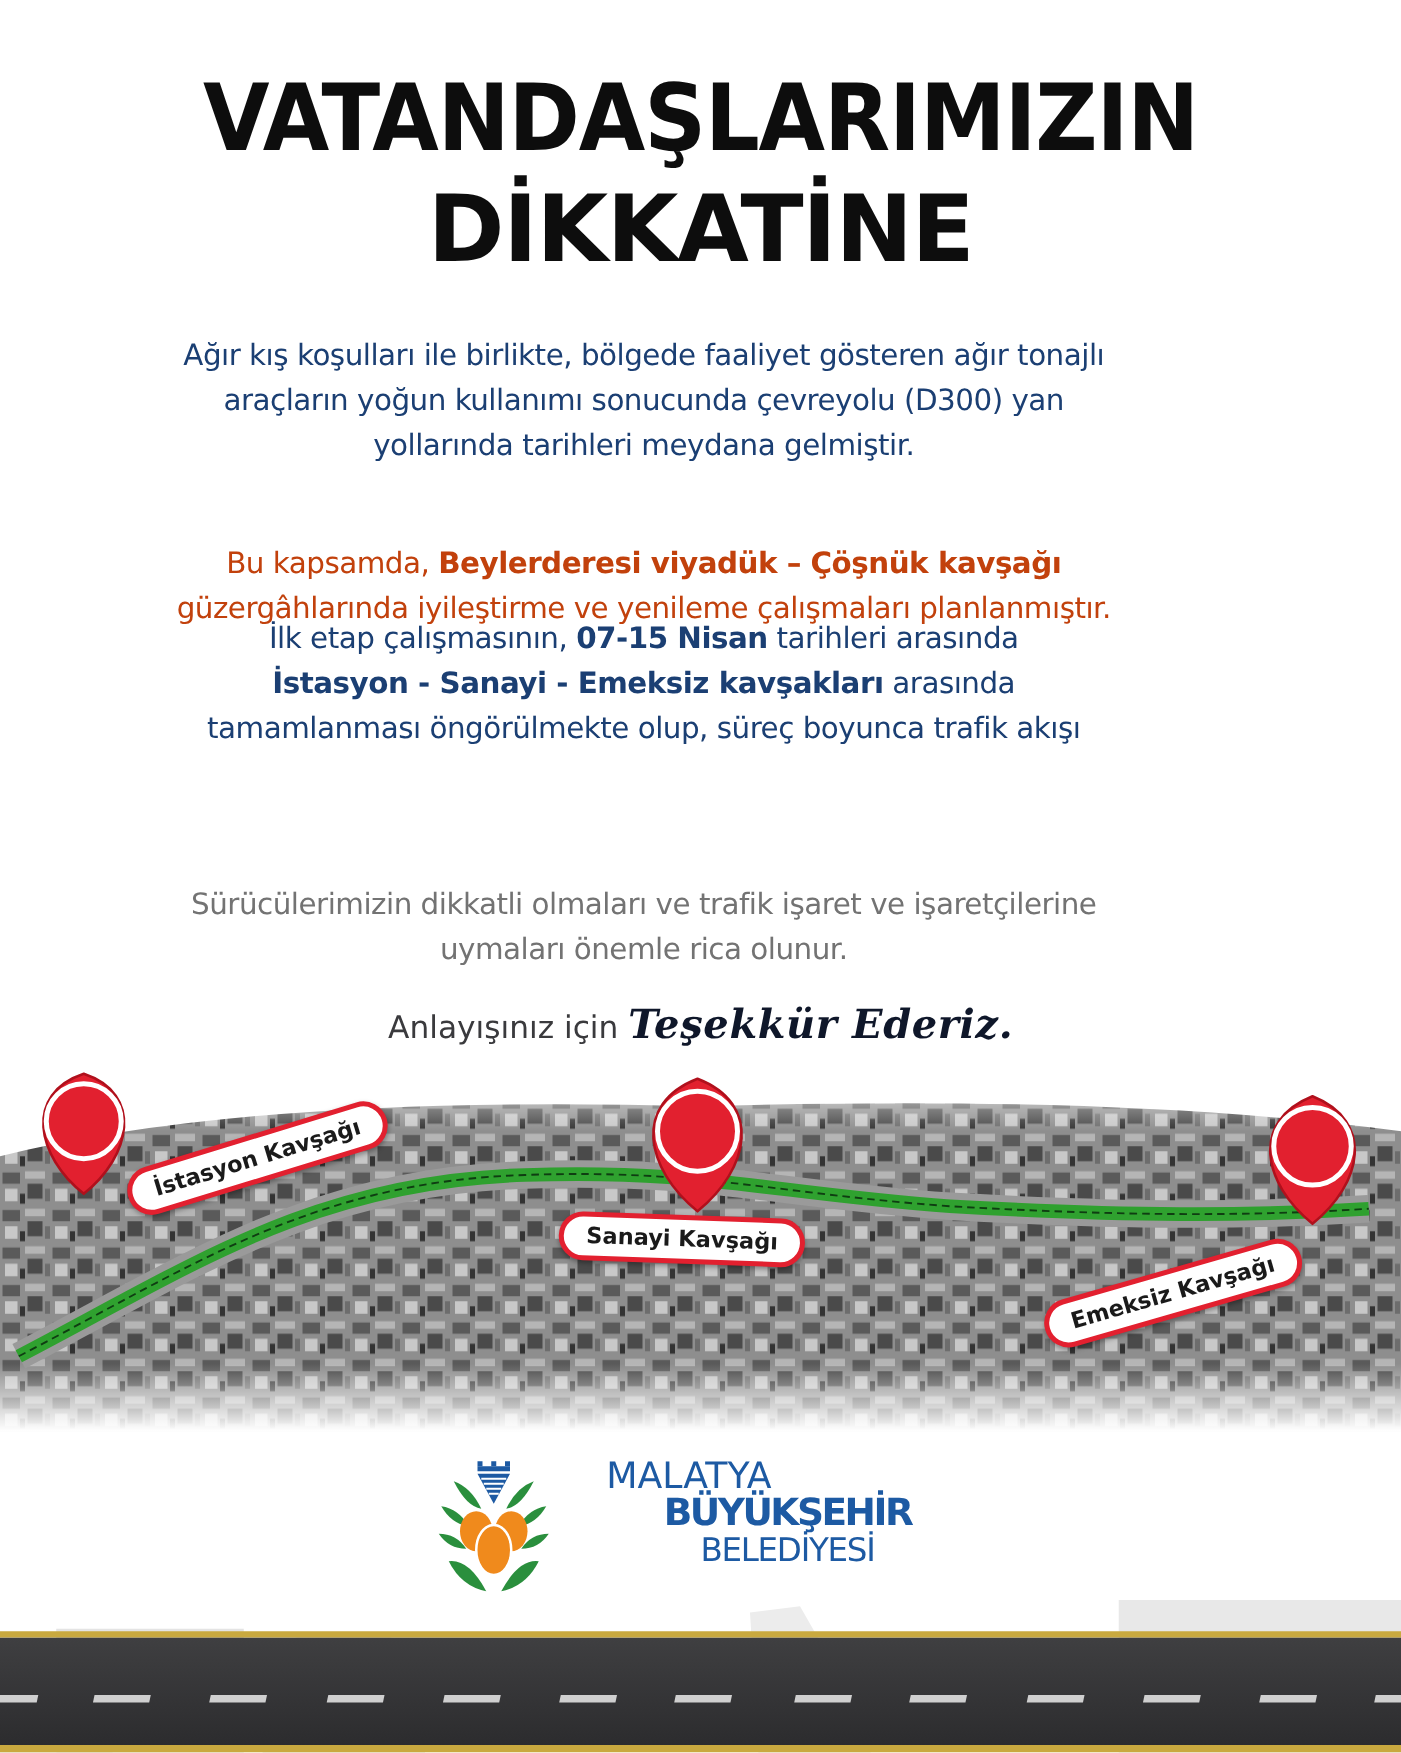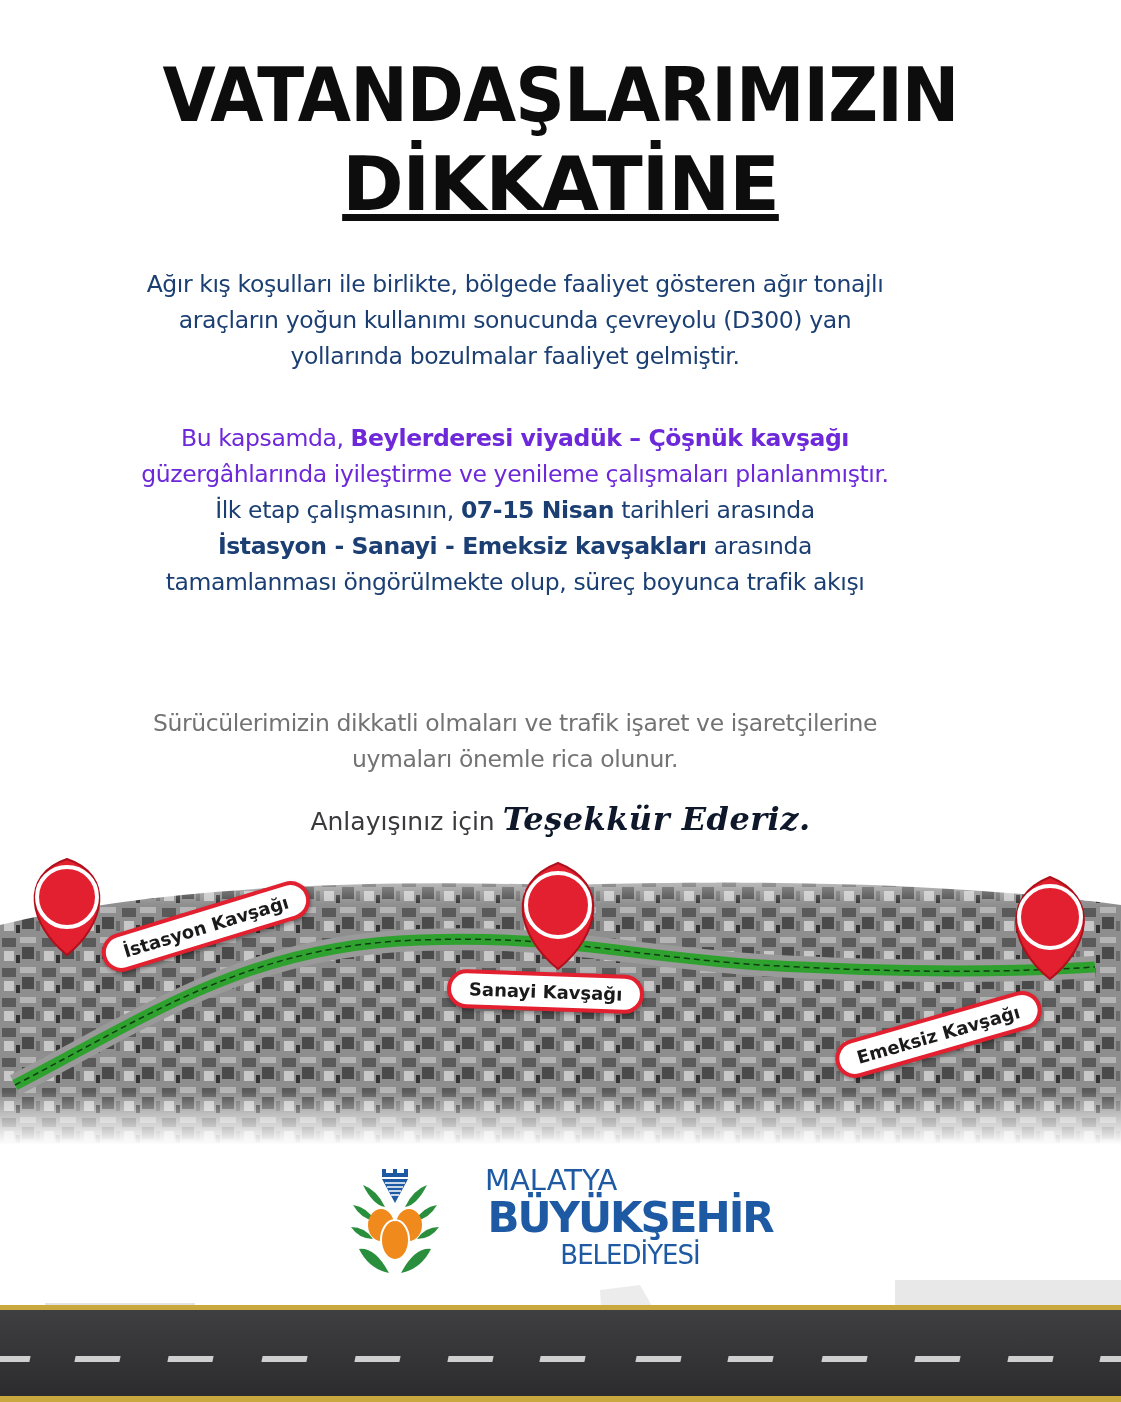--- a/index.html
+++ b/index.html
@@ -5,30 +5,30 @@
   * { margin: 0; padding: 0; box-sizing: border-box; }
   html, body { width: 1121px; height: 1402px; background: #ffffff; overflow: hidden; }
   body { position: relative; font-family: "Liberation Sans", sans-serif; }
 
   .title {
     position: absolute; left: 0; width: 1121px; text-align: center;
     font-family: "DejaVu Sans", sans-serif; font-weight: 900; color: #0d0d0d;
     font-size: 74px; letter-spacing: -1px; line-height: 1;
   }
   .title.l1 { top: 58px; transform: scaleX(0.93); }
-  .title.l2 { top: 147px; text-decoration: underline; }
+  .title.l2 { top: 147px; }
 
   .para {
     position: absolute; left: 0; width: 1030px; text-align: center;
     font-family: "DejaVu Sans", sans-serif; font-size: 23.5px; line-height: 36px;
     letter-spacing: -0.4px;
   }
   .para b { font-weight: 700; }
   .p1 { top: 266px; color: #1b3f73; }
-  .p2 { top: 420px; color: #6d28d9; }
+  .p2 { top: 432px; color: #c2410c; }
   .p3 { top: 492px; color: #1b3f73; }
   .p4 { top: 705px; color: #737373; }
 
   .thanks {
     position: absolute; top: 800px; left: 0; width: 1121px; text-align: center;
     color: #3a3a3d; font-family: "DejaVu Sans", sans-serif; font-size: 25px;
   }
   .thanks .script {
     font-family: "DejaVu Serif", serif; font-style: italic; font-weight: 700;
     font-size: 32px; letter-spacing: 0.5px; color: #0f172a;
@@ -46,40 +46,40 @@
     padding: 5px 18px; white-space: nowrap; box-shadow: 0 2px 4px rgba(0,0,0,0.35);
   }
 
   
   .bottom-bg { position: absolute; left: 0; top: 1140px; width: 1121px; height: 470px; }
   .logo {
     position: absolute; left: 345px; top: 1165px; width: 100px; height: 120px;
   }
   .logo-text { position: absolute; left: 485px; top: 1163px; color: #1d5aa3; text-align: center; }
   .logo-text .t1 { font-family: "DejaVu Sans", sans-serif; font-size: 29px; letter-spacing: 0px; display:block; width: 290px; text-align:left; padding-left: 0; }
-  .logo-text .t2 { font-family: "DejaVu Sans", sans-serif; font-weight: 700; font-size: 42px; letter-spacing: -2px; display:block; width: 290px; text-align:center; margin-top: -4px; }
+  .logo-text .t2 { font-family: "DejaVu Sans", sans-serif; font-weight: 700; font-size: 30px; letter-spacing: -2px; display:block; width: 290px; text-align:center; margin-top: -4px; }
   .logo-text .t3 { font-family: "DejaVu Sans", sans-serif; font-size: 26px; letter-spacing: -1px; display:block; width: 290px; text-align:center; margin-top: -2px; }
 
   .road {
     position: absolute; left: 0; top: 1305px; width: 1121px; height: 97px;
     background: linear-gradient(#3f3f41, #2c2c2e);
     border-top: 5px solid #c9a93f; border-bottom: 6px solid #c9a93f;
   }
   .road .dash { position: absolute; top: 46px; height: 6px; width: 45px; background: #cfcfcf; transform: skewX(-12deg); }
 </style>
 </head>
 <body>
 
 <div class="title l1">VATANDAŞLARIMIZIN</div>
 <div class="title l2">DİKKATİNE</div>
 
 <div class="para p1">
   <div>Ağır kış koşulları ile birlikte, bölgede faaliyet gösteren ağır tonajlı</div>
   <div>araçların yoğun kullanımı sonucunda çevreyolu (D300) yan</div>
-  <div>yollarında bozulmalar faaliyet gelmiştir.</div>
+  <div>yollarında tarihleri meydana gelmiştir.</div>
 </div>
 
 <div class="para p2">
   <div>
     <span>Bu kapsamda, </span><b>Beylerderesi viyadük – Çöşnük kavşağı</b>
   </div>
   <div>güzergâhlarında iyileştirme ve yenileme çalışmaları planlanmıştır.</div>
 </div>
 
 <div class="para p3">

